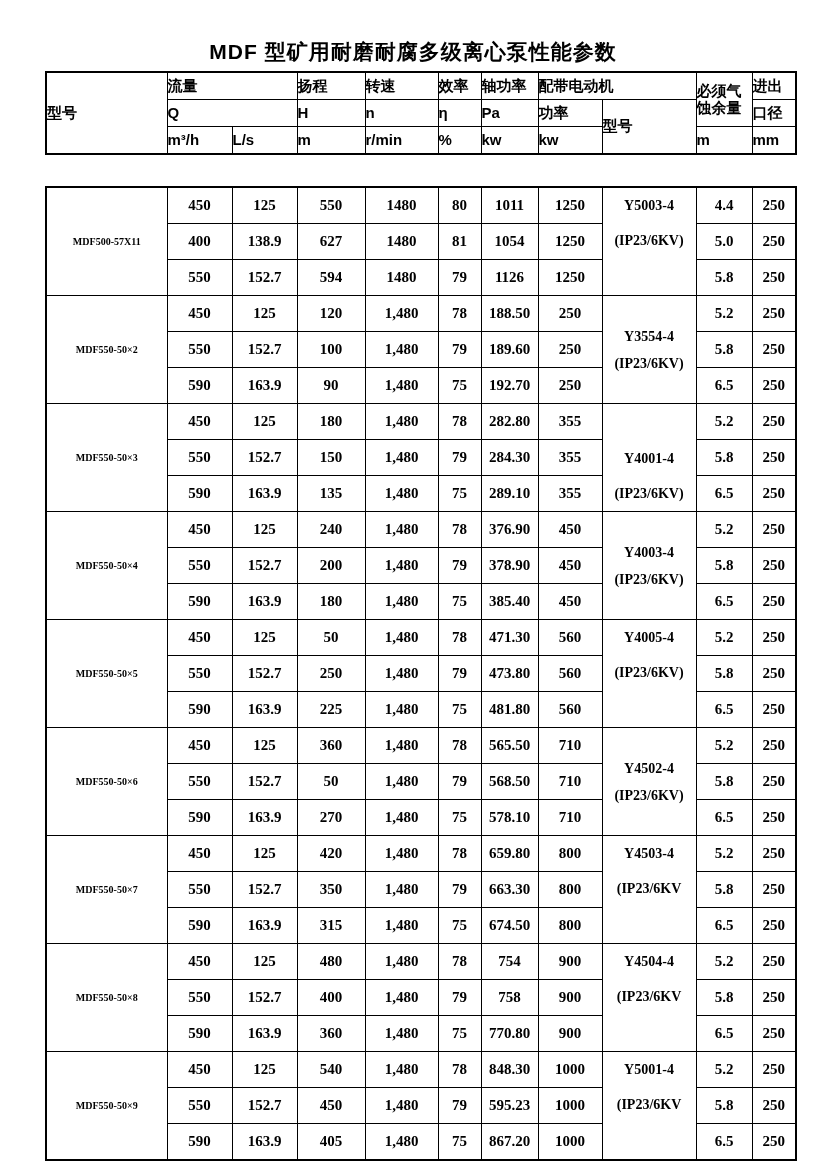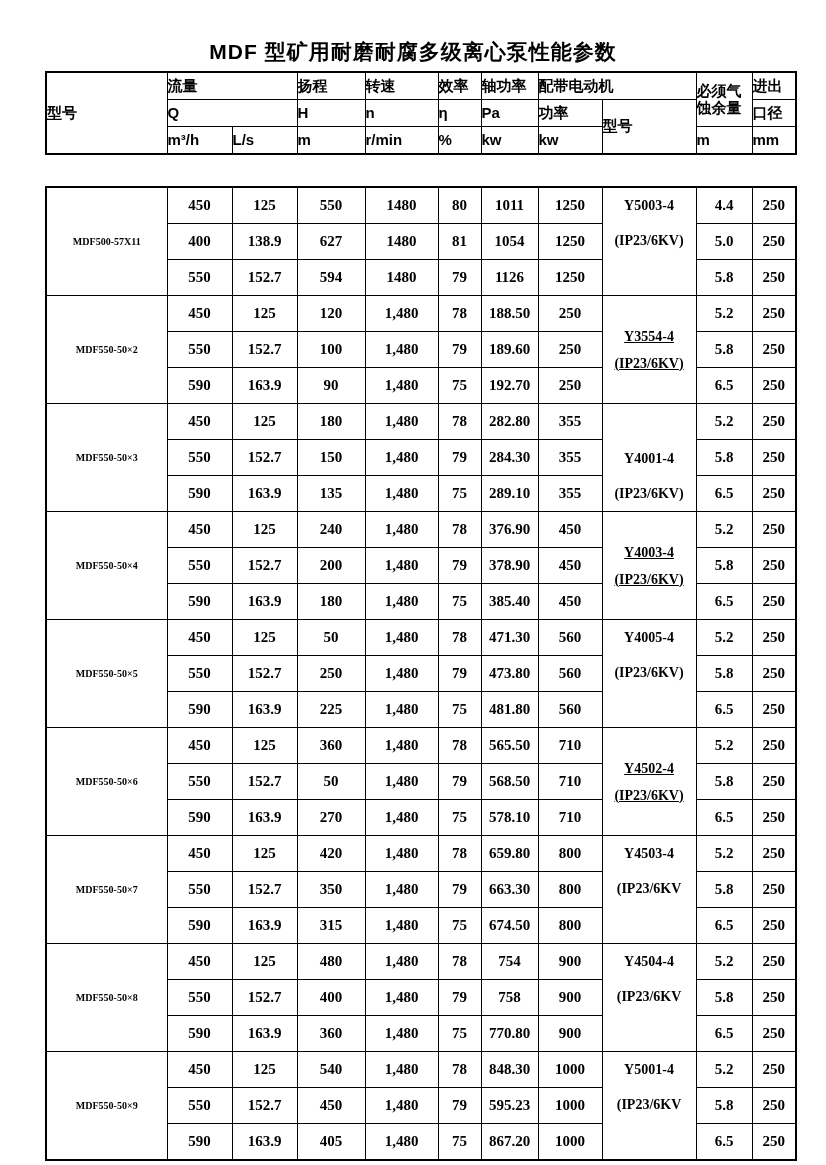--- a/index.html
+++ b/index.html
@@ -49,21 +49,21 @@
     font-size: 15px;
     overflow: hidden;
     white-space: nowrap;
   }
   .body-table td.model-cell {
     font-size: 10px;
     letter-spacing: 0px;
   }
   .body-table td.motor-cell { font-size: 14px; }
   .motor-cell.align-top    { vertical-align: top; }
-  .motor-cell.align-middle { vertical-align: middle; text-decoration: underline; }
+  .motor-cell.align-middle { vertical-align: middle; }
   .motor-cell.align-bottom { vertical-align: bottom; margin-left: 40px; }
   .motor-cell .motor-line { line-height: 35px; }
   .motor-cell.align-middle .motor-line { line-height: 27px; }
 </style>
 </head>
 <body>
 
 <div class="page-title">MDF 型矿用耐磨耐腐多级离心泵性能参数</div>
 
 <table class="header-table">

